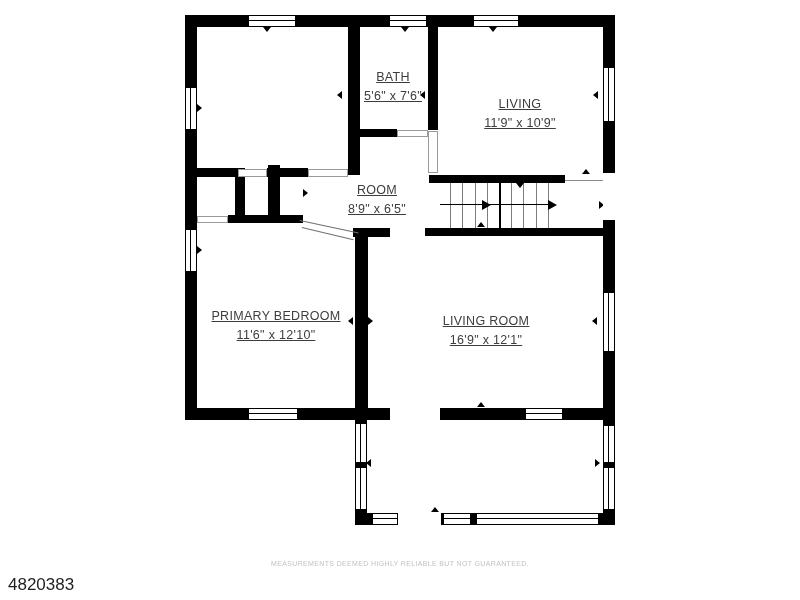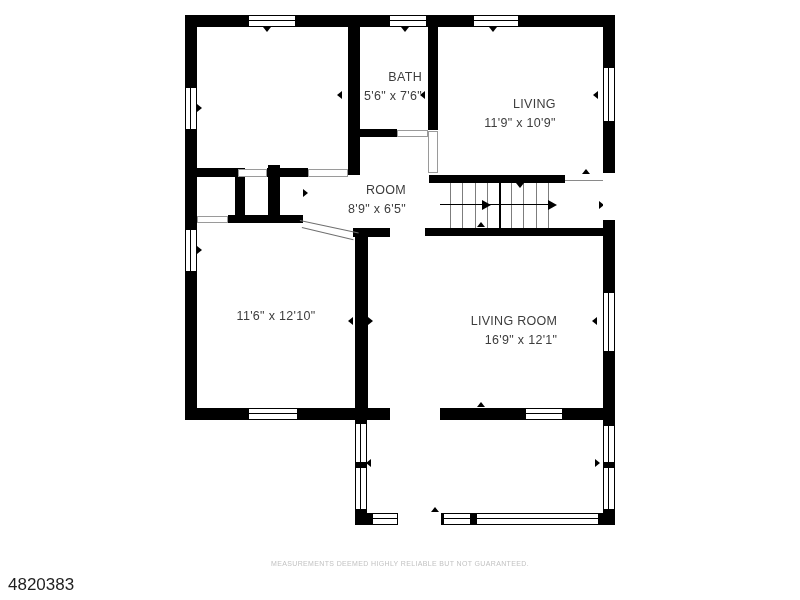--- a/index.html
+++ b/index.html
@@ -16,22 +16,22 @@
   .stairs{position:absolute;left:438px;top:183px;width:122px;height:45px;}
   .tread{position:absolute;top:0;bottom:0;width:1px;background:#7d7d7d;}
   .tread.mid{width:2px;background:#000;}
   .arrowline{position:absolute;left:2px;top:21px;width:114px;height:1px;background:#000;}
   .ah{position:absolute;width:0;height:0;border-top:5px solid transparent;border-bottom:5px solid transparent;border-left:9px solid #000;}
   .tri{position:absolute;width:0;height:0;border:4px solid transparent;}
   .tri-down{border-top:5px solid #000;border-bottom:none;}
   .tri-up{border-bottom:5px solid #000;border-top:none;}
   .tri-right{border-left:5px solid #000;border-right:none;}
   .tri-left{border-right:5px solid #000;border-left:none;}
-  .lbl{position:absolute;transform:translateX(-50%);text-align:right;white-space:nowrap;
-       font-size:12.5px;line-height:19px;letter-spacing:.3px;color:#3d3d3d;z-index:30;}
+  .lbl{position:absolute;transform:translateX(-50%);text-align:center;white-space:nowrap;
+       font-size:12.5px;line-height:19px;letter-spacing:.3px;color:#3d3d3d;z-index:30;text-decoration:underline;}
   .lbl .nm{display:block;}
   .lbl .dm{display:block;}
   .listing-id{position:absolute;left:8px;top:575px;font-size:17px;color:#1f1f1f;}
   .disclaimer{position:absolute;left:50%;top:560px;transform:translateX(-50%);
        font-size:7px;letter-spacing:.35px;color:#c2c2c2;}
   .z2{z-index:2;} .z3{z-index:3;} .z4{z-index:4;}
 </style>
 </head>
 <body>
 
@@ -130,23 +130,24 @@
   </div>
   <div class="lbl" style="left:520px;top:95px">
     <span class="nm">LIVING</span>
     <span class="dm">11'9" x 10'9"</span>
   </div>
   <div class="lbl" style="left:377px;top:181px">
     <span class="nm">ROOM</span>
     <span class="dm">8'9" x 6'5"</span>
   </div>
   <div class="lbl" style="left:276px;top:307px">
+    <span class="nm">PRIMARY BEDROOM</span>
     <span class="dm">11'6" x 12'10"</span>
   </div>
-  <div class="lbl" style="left:514px;top:312px">
+  <div class="lbl" style="left:486px;top:312px">
     <span class="nm">LIVING ROOM</span>
     <span class="dm">16'9" x 12'1"</span>
   </div>
 
   <div class="disclaimer">MEASUREMENTS DEEMED HIGHLY RELIABLE BUT NOT GUARANTEED.</div>
   <div class="listing-id">4820383</div>
 
 </div>
 
 </body></html>

